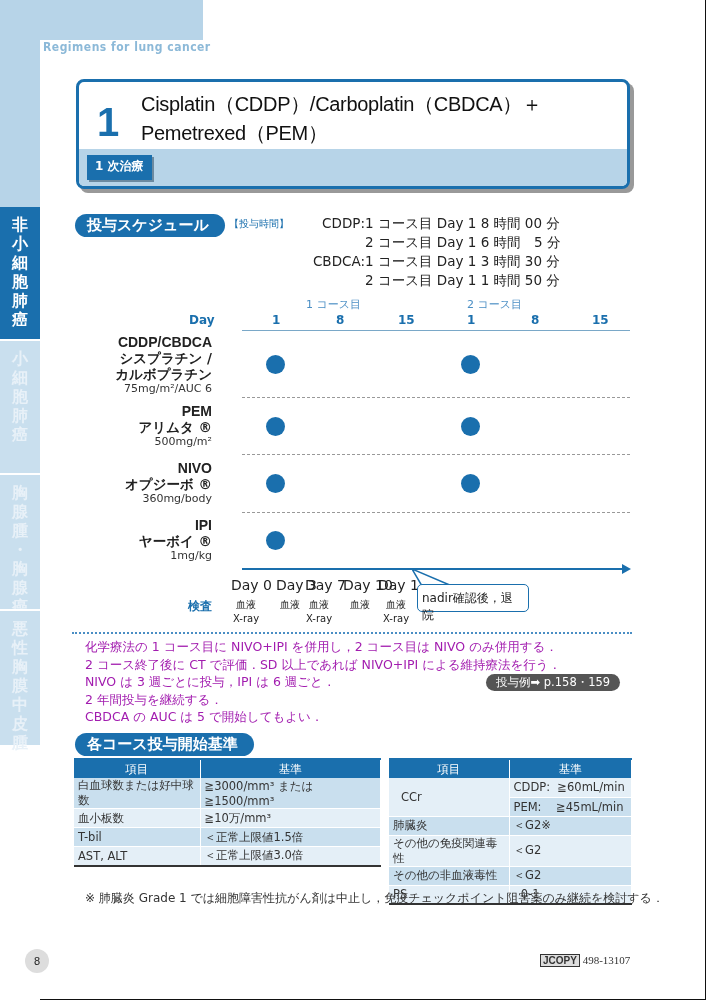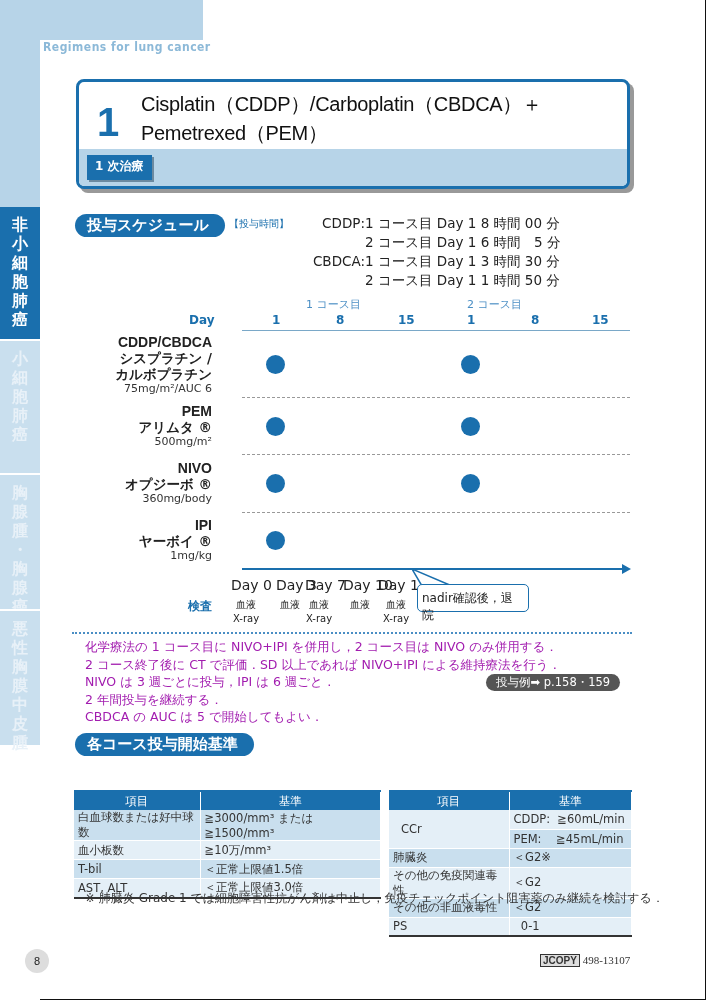--- a/index.html
+++ b/index.html
@@ -47,21 +47,21 @@
   .dotted-divider { position: absolute; left: 72px; top: 632px; width: 560px; border-top: 2px dotted #4a8ec4; }
 
   .notes { position: absolute; left: 85px; top: 638px; font-size: 12.5px; line-height: 17.5px; color: #a21caf; }
   .ref-pill { position: absolute; left: 486px; top: 674px; background: #555; color: #fff; font-size: 11.5px; padding: 1px 10px; border-radius: 9px; }
 
   table.criteria { position: absolute; border-collapse: collapse; font-size: 11.5px; color: #333; }
   table.criteria th { background: #1a6fad; color: #fff; font-weight: normal; height: 19px; border-right: 1px solid #fff; }
   table.criteria td { height: 19px; padding: 0 4px; border-bottom: 1px solid #fff; border-right: 1px solid #fff; }
   table.criteria tr:nth-child(even) td { background: #c9dfee; }
   table.criteria tr:nth-child(odd) td { background: #e4eff7; }
-  table.criteria { border-top: 2px solid #1a6fad; border-bottom: 2px solid #333; margin-top: 32px; }
+  table.criteria { border-top: 2px solid #1a6fad; border-bottom: 2px solid #333; }
   .footnote { position: absolute; left: 85px; top: 890px; font-size: 12px; color: #333; }
 
   .page-num { position: absolute; left: 25px; top: 949px; width: 24px; height: 24px; border-radius: 50%; background: #ddd; font-size: 11px; text-align: center; line-height: 24px; font-family: "Liberation Sans", sans-serif; }
   .jcopy { position: absolute; left: 540px; top: 954px; font-size: 11px; font-family: "Liberation Serif", serif; color: #333; }
   .jcopy-badge { font-family: "Liberation Sans", sans-serif; font-weight: bold; border: 1px solid #333; background: #ddd; padding: 0 2px; font-size: 10px; }
 </style>
 </head>
 <body>
 
 <div class="page-frame"></div>

